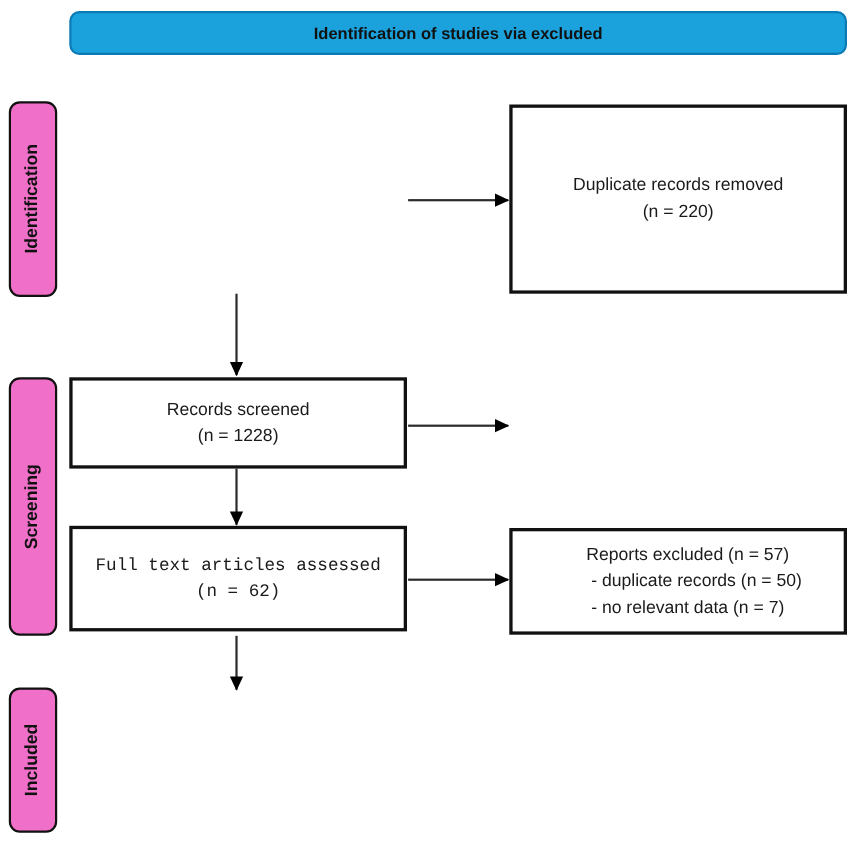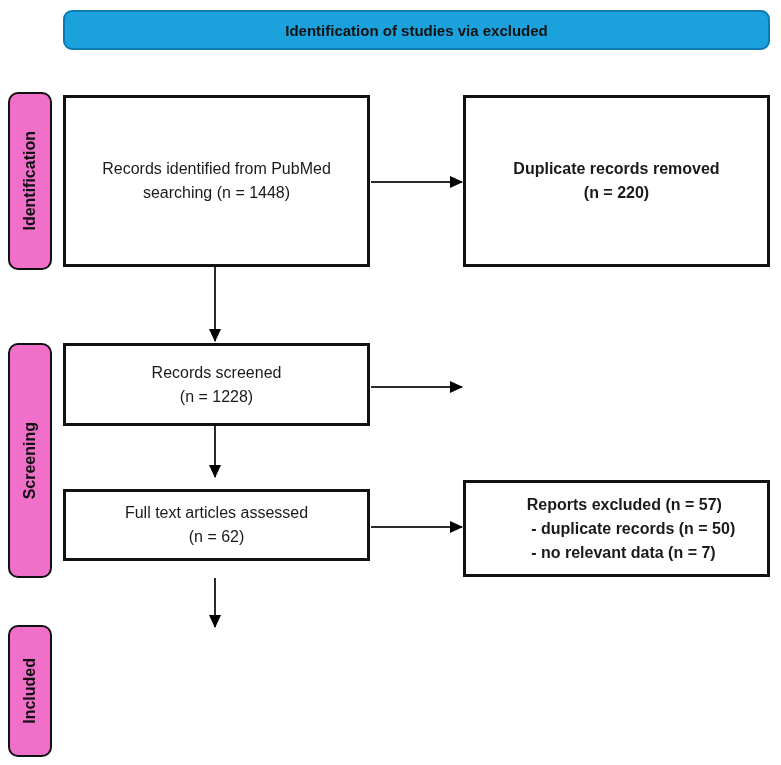--- a/index.html
+++ b/index.html
@@ -74,27 +74,27 @@
   .box .box-text {
     font-size: 16px;
     line-height: 1.5;
     color: #1a1a1a;
     text-align: center;
     white-space: pre-wrap;
   }
   .box.align-left .box-text { text-align: left; }
 
   .col-left  { left: 63px; }
-  .col-right { left: 463px; font-weight: bold; }
+  .col-right { left: 463px; }
 
   .box-records-identified { top: 95px;  height: 172px; }
   .box-duplicates-removed { top: 95px;  height: 172px; }
   .box-records-screened   { top: 343px; height: 83px; }
   .box-records-excluded   { top: 341px; height: 83px; }
-  .box-fulltext-assessed  { top: 489px; height: 72px; }
+  .box-fulltext-assessed  { top: 478px; height: 96px; font-family: Liberation Mono, monospace; }
   .box-reports-excluded   { top: 480px; height: 97px; padding-left: 39px; }
   .box-studies-included   { top: 628px; height: 126px; }
 
   
   .arrow-down {
     position: absolute;
     left: 214px;
     width: 1.5px;
     background: #2b2b2b;
   }
@@ -145,24 +145,20 @@
   <div class="stage-label stage-identification">
     <span class="vtext">Identification</span>
   </div>
   <div class="stage-label stage-screening">
     <span class="vtext">Screening</span>
   </div>
   <div class="stage-label stage-included">
     <span class="vtext">Included</span>
   </div>
 
-  <div class="box col-left box-records-identified">
-    <div class="box-text">Records identified from PubMed
-searching (n = 1448)</div>
-  </div>
   <div class="box col-right box-duplicates-removed">
     <div class="box-text">Duplicate records removed
 (n = 220)</div>
   </div>
 
   <div class="box col-left box-records-screened">
     <div class="box-text">Records screened
 (n = 1228)</div>
   </div>
 

